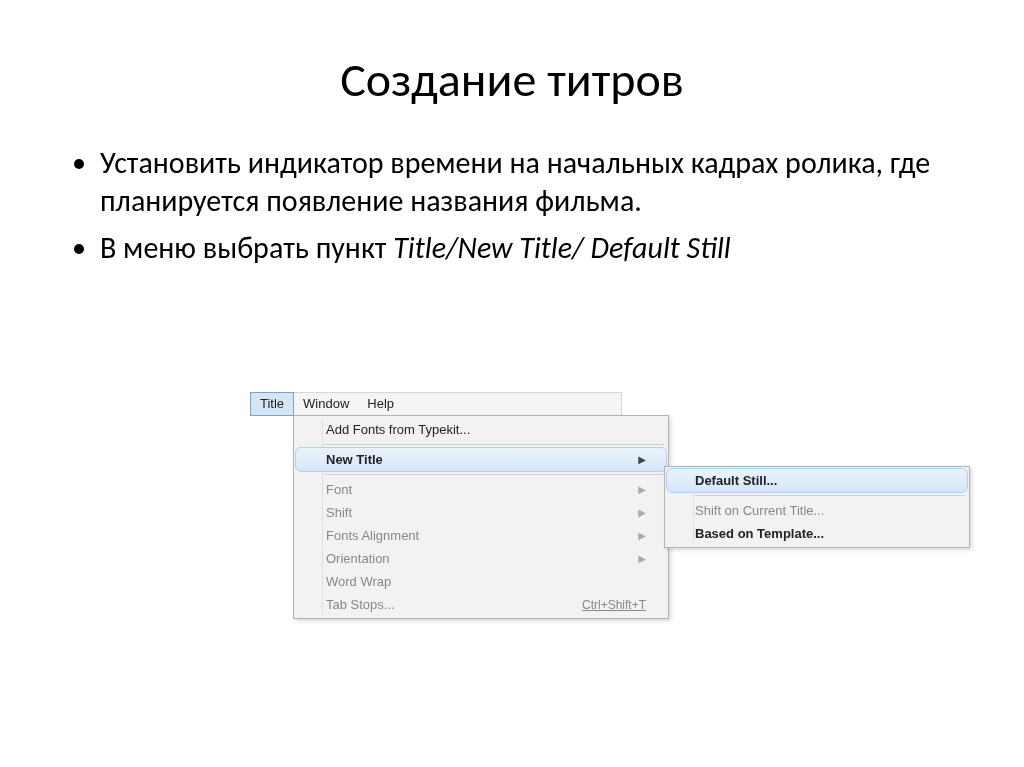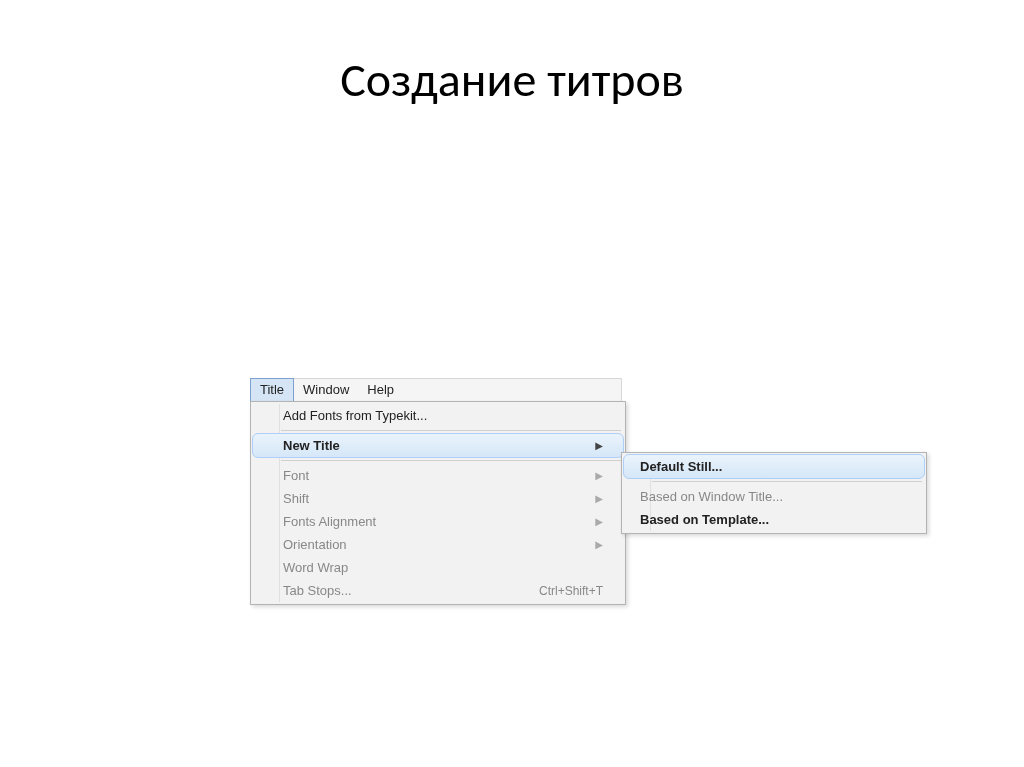--- a/index.html
+++ b/index.html
@@ -34,21 +34,21 @@
     font-size: 30px;
     line-height: 1.25;
     margin-bottom: 10px;
   }
   ul.bullets li .menu-path {
     font-style: italic;
   }
   .menu-screenshot {
     position: absolute;
     left: 250px;
-    top: 378px;
+    top: 392px;
     width: 690px;
     font-family: "Segoe UI", Tahoma, sans-serif;
     font-size: 13px;
   }
   
   .menubar {
     display: flex;
     align-items: stretch;
     height: 22px;
     background: #f5f5f5;
@@ -67,40 +67,42 @@
     margin: -1px 0 -1px -1px;
   }
   
   .dropdown {
     width: 370px;
     background: #f2f2f2;
     border: 1px solid #b3b3b3;
     box-shadow: 2px 2px 4px rgba(0,0,0,0.15);
     padding: 2px;
     position: relative;
+    margin-left: 43px;
   }
   .dd-item {
     display: flex;
     align-items: center;
     height: 23px;
     padding: 0 20px 0 30px;
     color: #222;
     position: relative;
   }
   .dd-item.disabled { color: #888; gap: 39px; }
   .dd-item.highlight {
     background: linear-gradient(#eaf3fb, #d5e7f8);
     border: 1px solid #aecff7;
     border-radius: 6px;
     margin: -1px;
   }
   .dd-item .shortcut {
     margin-left: auto;
     color: #888;
     font-size: 12px;
+    text-decoration: underline;
   }
   .dd-sep {
     height: 1px;
     background: #d0d0d0;
     margin: 3px 2px 3px 28px;
   }
   .dd-iconstrip {
     position: absolute;
     left: 2px;
     top: 2px;
@@ -120,29 +122,37 @@
     position: absolute;
     left: 370px;
     top: 50px;
     width: 300px;
     background: #f2f2f2;
     border: 1px solid #b3b3b3;
     box-shadow: 2px 2px 4px rgba(0,0,0,0.15);
     padding: 2px;
   }
   .submenu .dd-iconstrip { width: 26px; }
-  .submenu .dd-item { padding-left: 16px; }
+  .submenu .dd-item { padding-left: 28px; }
   .bold { font-weight: 600; }
 </style>
 </head>
 <body>
 
 <div class="slide">
   <h1 class="title">Создание титров</h1>
 
+  <ul class="bullets">
+    <li>
+      <span>Установить индикатор времени на начальных кадрах ролика, где планируется появление названия фильма.</span>
+    </li>
+    <li>
+      <span>В меню выбрать пункт </span><span class="menu-path">Title/New Title/ Default Still</span>
+    </li>
+  </ul>
 
   <div class="menu-screenshot">
 
     <div class="menubar">
       <div class="menubar-item active">Title</div>
       <div class="menubar-item">Window</div>
       <div class="menubar-item">Help</div>
     </div>
 
     <div class="dropdown">
@@ -184,21 +194,21 @@
       </div>
 
       <div class="submenu">
         <div class="dd-iconstrip"></div>
 
         <div class="dd-item highlight">
           <span class="bold">Default Still...</span>
         </div>
         <div class="dd-sep"></div>
         <div class="dd-item disabled">
-          <span>Based on Window Title...</span>
+          <span>Shift on Current Title...</span>
         </div>
         <div class="dd-item">
           <span class="bold">Based on Template...</span>
         </div>
       </div>
     </div>
   </div>
 </div>
 
 </body></html>

